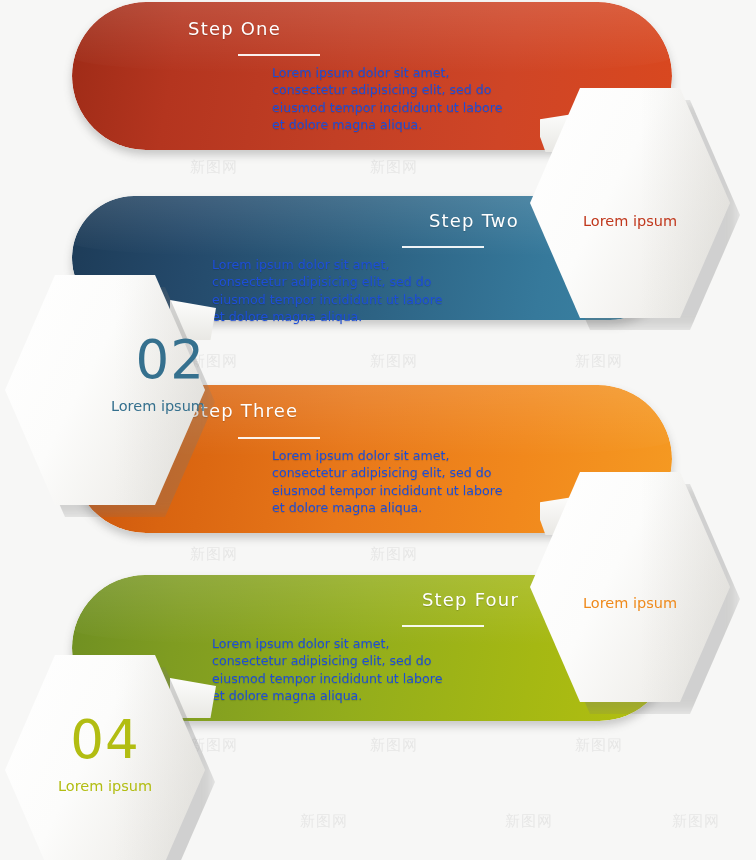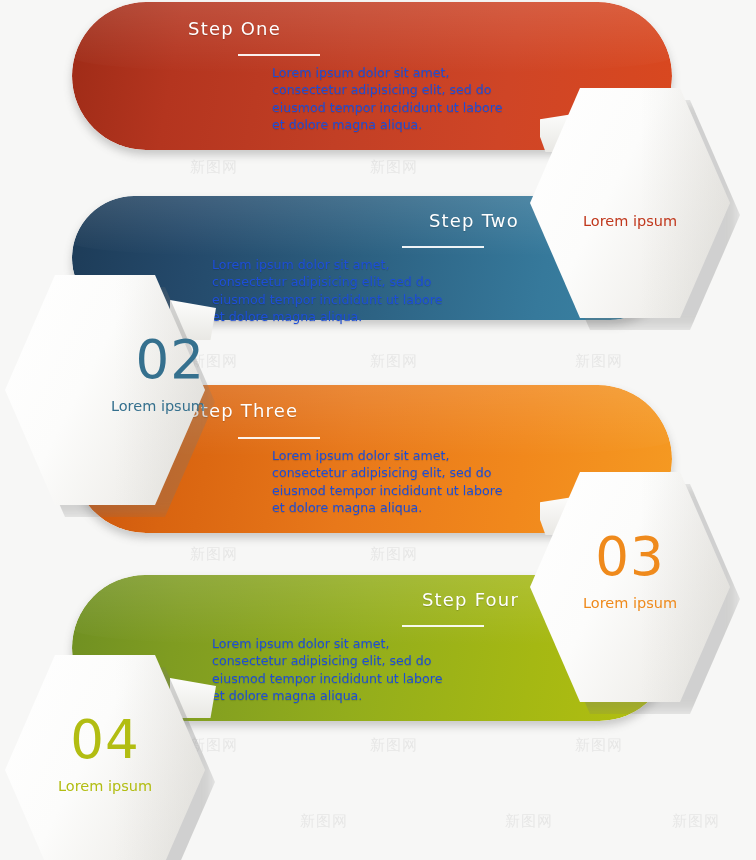--- a/index.html
+++ b/index.html
@@ -250,21 +250,20 @@
     <div class="hex-facet"></div>
     <div class="hex-num c-blue" style="top:58px;">02</div>
     <div class="hex-cap c-blue" style="top:123px;">Lorem ipsum</div>
   </div>
 
   <div class="hex-notch" style="left:540px; top:495px; clip-path:polygon(0% 18%, 100% 0%, 100% 100%, 12% 100%, 0% 62%);"></div>
   <div class="hex-wrap" style="left:530px; top:472px;">
     <div class="hex-shadow"></div>
     <div class="hex"></div>
     <div class="hex-facet"></div>
-    <div class="hex-num c-orange" style="top:58px;">03</div>
     <div class="hex-cap c-orange" style="top:123px;">Lorem ipsum</div>
   </div>
 
   <div class="hex-notch" style="left:170px; top:678px; clip-path:polygon(0% 0%, 100% 20%, 88% 100%, 0% 100%);"></div>
   <div class="hex-wrap" style="left:5px; top:655px;">
     <div class="hex-shadow"></div>
     <div class="hex"></div>
     <div class="hex-facet"></div>
     <div class="hex-num c-green" style="top:58px;">04</div>
     <div class="hex-cap c-green" style="top:123px;">Lorem ipsum</div>

